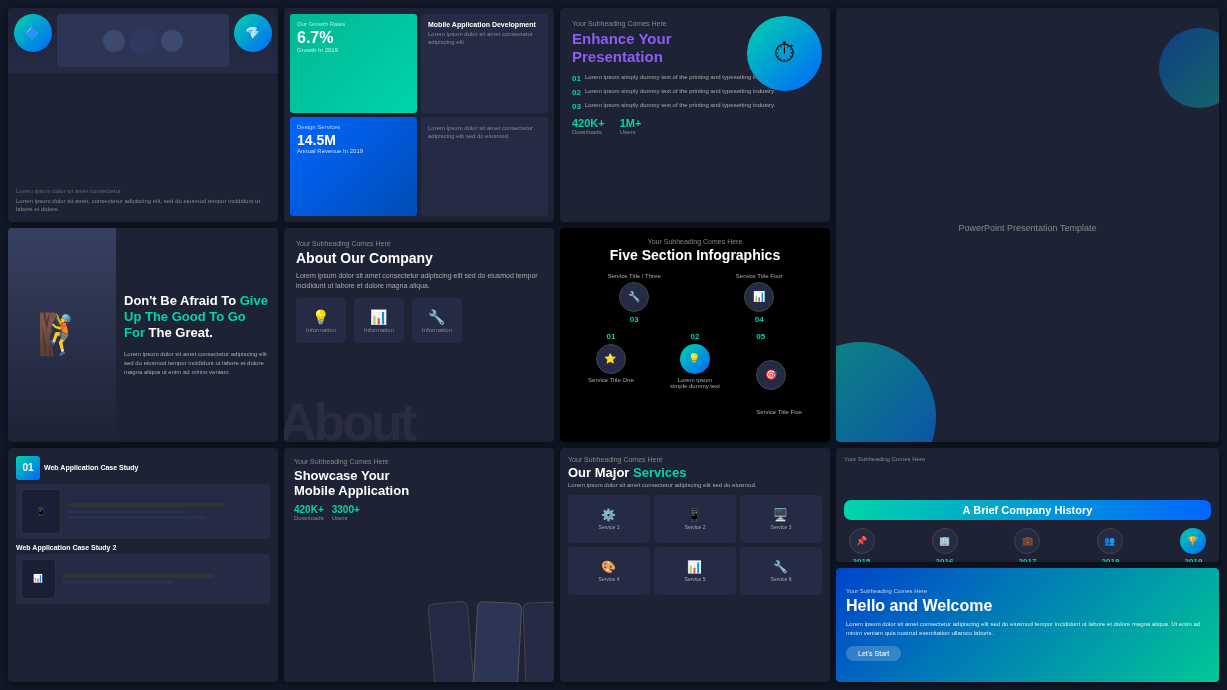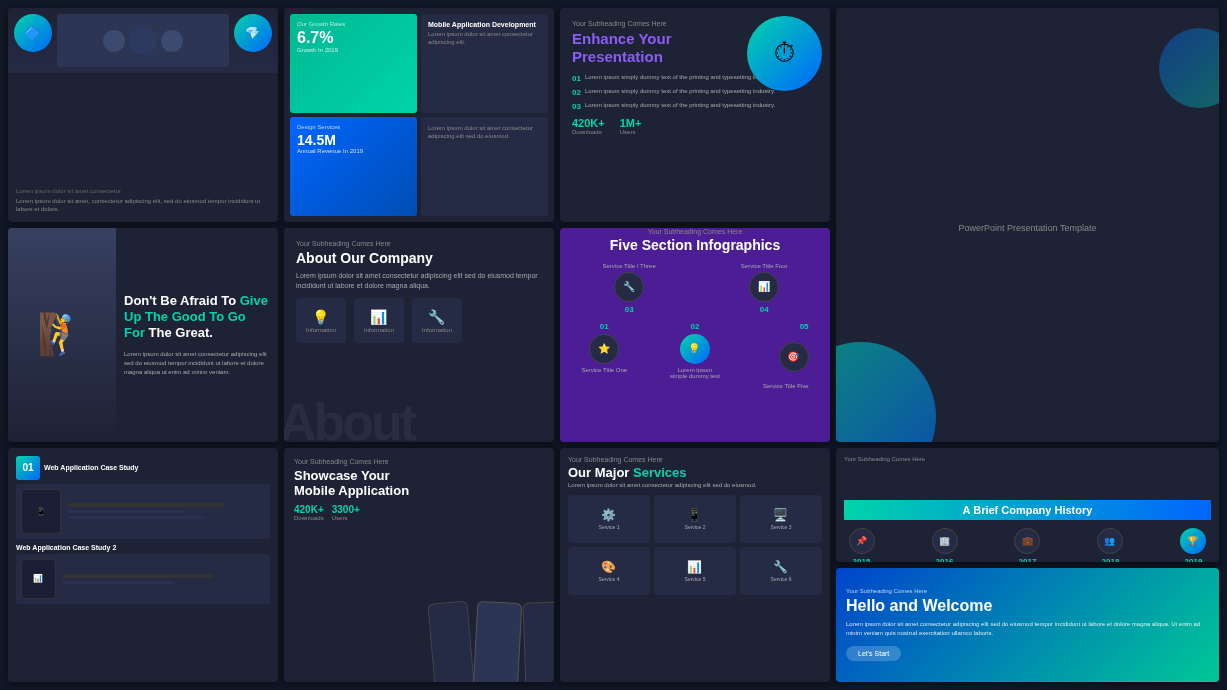--- a/index.html
+++ b/index.html
@@ -168,21 +168,21 @@
         <div style="background:#252b45;border-radius:4px;width:50px;height:45px;display:flex;flex-direction:column;align-items:center;justify-content:center;gap:2px;">
           <span style="font-size:14px;">🔧</span>
           <span style="font-size:6px;color:#888;">Information</span>
         </div>
       </div>
       <div style="position:absolute;bottom:-10px;left:-5px;font-size:52px;font-weight:bold;color:rgba(255,255,255,0.05);letter-spacing:-3px;">About</div>
     </div>
   </div>
 
   <div class="slide c3r2">
-    <div style="background:#4c1d95;height:100%;">
+    <div style="background:#000000;height:100%;padding:10px;">
       <div style="font-size:7px;color:#888;margin-bottom:2px;text-align:center;">Your Subheading Comes Here</div>
       <div style="font-size:14px;font-weight:bold;color:#fff;margin-bottom:10px;text-align:center;">Five Section Infographics</div>
       <div style="display:flex;justify-content:space-around;align-items:flex-end;margin-bottom:8px;">
         <div style="display:flex;flex-direction:column;align-items:center;gap:3px;">
           <div style="font-size:6px;color:#aaa;text-align:center;max-width:55px;">Service Title / Three</div>
           <div style="width:30px;height:30px;border-radius:50%;background:#252b45;border:1px solid #444;display:flex;align-items:center;justify-content:center;font-size:10px;">🔧</div>
           <div style="font-size:8px;font-weight:bold;color:#00d4aa;">03</div>
         </div>
         <div style="display:flex;flex-direction:column;align-items:center;gap:3px;">
           <div style="font-size:6px;color:#aaa;text-align:center;max-width:55px;">Service Title Four</div>
@@ -194,21 +194,21 @@
         <div style="display:flex;flex-direction:column;align-items:center;gap:3px;">
           <div style="font-size:8px;font-weight:bold;color:#00d4aa;">01</div>
           <div style="width:30px;height:30px;border-radius:50%;background:#252b45;border:1px solid #444;display:flex;align-items:center;justify-content:center;font-size:10px;">⭐</div>
           <div style="font-size:6px;color:#aaa;text-align:center;max-width:50px;">Service Title One</div>
         </div>
         <div style="display:flex;flex-direction:column;align-items:center;gap:3px;">
           <div style="font-size:8px;font-weight:bold;color:#00d4aa;">02</div>
           <div style="width:30px;height:30px;border-radius:50%;background:linear-gradient(135deg,#00d4aa,#0066ff);display:flex;align-items:center;justify-content:center;font-size:10px;">💡</div>
           <div style="font-size:6px;color:#aaa;text-align:center;max-width:50px;">Lorem ipsum simple dummy text</div>
         </div>
-        <div style="display:flex;flex-direction:column;align-items:flex-end;gap:11px;">
+        <div style="display:flex;flex-direction:column;align-items:flex-start;gap:19px;">
           <div style="font-size:8px;font-weight:bold;color:#00d4aa;">05</div>
           <div style="width:30px;height:30px;border-radius:50%;background:#252b45;border:1px solid #444;display:flex;align-items:center;justify-content:center;font-size:10px;">🎯</div>
           <div style="font-size:6px;color:#aaa;text-align:center;max-width:50px;">Service Title Five</div>
         </div>
       </div>
     </div>
   </div>
 
   <div class="slide c1r3">
     <div style="background:#1e2235;height:100%;padding:8px;position:relative;">
@@ -291,21 +291,21 @@
         </div>
       </div>
     </div>
   </div>
 
   <div class="c4r3" style="display:flex;flex-direction:column;gap:6px;">
 
     <div class="slide" style="flex:1;">
       <div style="background:#1e2235;height:100%;padding:8px;">
         <div style="font-size:6px;color:#888;margin-bottom:3px;">Your Subheading Comes Here</div>
-        <div style="font-size:11px;font-weight:bold;color:#fff;background:linear-gradient(to right,#00d4aa,#0066ff);padding:4px 8px;border-radius:1px;text-align:center;margin-bottom:8px;margin-top:38px;">A Brief Company History</div>
+        <div style="font-size:11px;font-weight:bold;color:#fff;background:linear-gradient(to right,#00d4aa,#0066ff);padding:4px 8px;border-radius:7px;text-align:center;margin-bottom:8px;margin-top:38px;">A Brief Company History</div>
         <div style="display:flex;justify-content:space-between;align-items:flex-start;">
           <div style="display:flex;flex-direction:column;align-items:center;gap:3px;">
             <div style="width:26px;height:26px;border-radius:50%;background:#252b45;border:1px solid #444;display:flex;align-items:center;justify-content:center;font-size:9px;">📌</div>
             <div style="font-size:8px;font-weight:bold;color:#00d4aa;">2015</div>
             <div style="font-size:5px;color:#888;text-align:center;max-width:42px;line-height:1.3;">Lorem text here</div>
           </div>
           <div style="display:flex;flex-direction:column;align-items:center;gap:3px;">
             <div style="width:26px;height:26px;border-radius:50%;background:#252b45;border:1px solid #444;display:flex;align-items:center;justify-content:center;font-size:9px;">🏢</div>
             <div style="font-size:8px;font-weight:bold;color:#00d4aa;">2016</div>
             <div style="font-size:5px;color:#888;text-align:center;max-width:42px;line-height:1.3;">Lorem text here</div>

